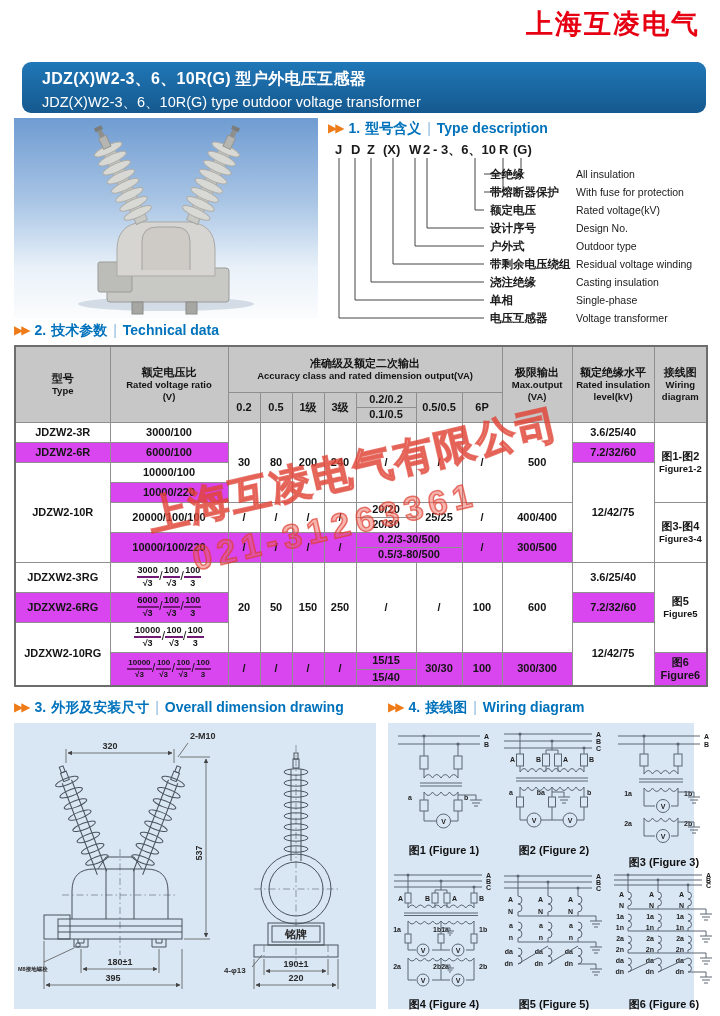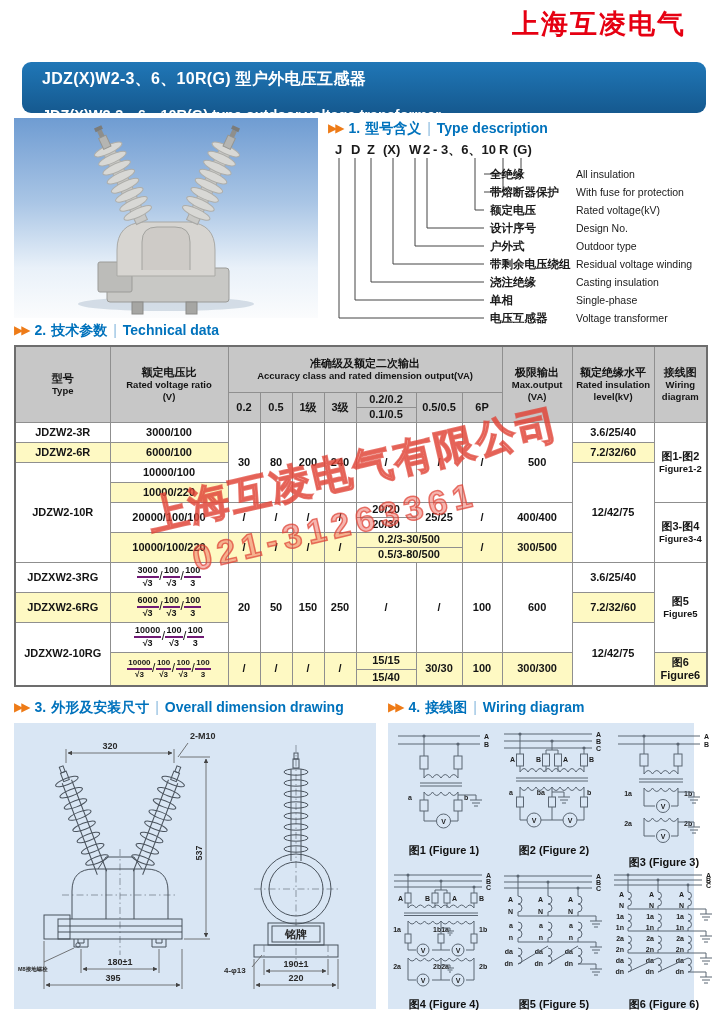--- a/index.html
+++ b/index.html
@@ -1,40 +1,40 @@
 <!DOCTYPE html>
 <html><head>
 <meta charset="utf-8">
 <style>
   *{box-sizing:border-box;margin:0;padding:0}
   html,body{width:720px;background:#fff}
   body{height:1016px;font-family:"Liberation Sans","DejaVu Sans",sans-serif;overflow:hidden}
   .page{position:relative;width:720px;height:1016px;background:#fff}
   
-  .logo{position:absolute;top:10px;right:34px;text-align:right}
+  .logo{position:absolute;top:10px;right:20px;text-align:right}
   .brand{font-size:27px;font-weight:bold;color:#e60012;letter-spacing:2px;line-height:1.1}
   .site{font-size:15px;font-weight:bold;color:#e60012;letter-spacing:.5px;margin-top:18px}
   
   .titlebar{position:absolute;left:22px;right:14px;top:62px;height:51px;background:linear-gradient(180deg,#2077b7 0%,#15598f 100%);border-radius:9px;color:#fff;padding:7px 20px 0}
   .t1{font-size:16px;font-weight:bold;letter-spacing:.3px}
-  .t2{font-size:14.5px;margin-top:16px;font-weight:700}
+  .t2{font-size:14.5px;margin-top:3px;font-weight:400}
   
   .midrow{position:absolute;top:118px;left:14px;width:692px;display:flex;gap:10px}
   .photo{width:304px;height:200px;flex:none}
   .s1{flex:1;padding-top:2px}
   .sec-title{display:flex;align-items:baseline;font-size:14px;font-weight:bold;color:#0072bc;white-space:nowrap}
   .arr{color:#ee7b17;font-size:12px;letter-spacing:-2px;margin-right:6px;transform:translateY(-1px)}
   .sep{color:#8cbbdf;font-weight:400;margin:0 6px}
   .num{margin-right:5px}
   
   .s2{position:absolute;top:322px;left:14px;width:692px}
   table{border-collapse:collapse;table-layout:fixed;width:692px;margin-top:5px;border:2px solid #6d6d6d}
   td{border:1px solid #8f8f8f;text-align:center;vertical-align:middle;font-size:11px;font-weight:bold;color:#141414;padding:0 1px;line-height:1.15;overflow:hidden}
   td.th{background:#c7c7c7}
-  td.sh{background:#fef9c3}
+  td.sh{background:#d946ef}
   .hl{font-size:9.5px;line-height:1.3}
   td .hl:first-child{font-size:11px}
   .frac{display:inline-block;vertical-align:middle;text-align:center;line-height:1;font-size:9px}
   .fn{display:block;border-bottom:2px solid #701a75;padding:0 1px 1px}
   .fd{display:block;padding-top:1px}
   .fsl{display:inline-block;vertical-align:middle;font-size:12px;font-weight:400;margin:0 .5px}
   .sm .frac{font-size:8px}
   
   .watermark{position:absolute;left:148px;top:442px;transform:rotate(-13deg);color:rgba(234,90,78,.45);-webkit-text-stroke:1.5px rgba(222,62,50,.7);font-weight:bold;pointer-events:none;z-index:5;white-space:nowrap}
   .wm1{font-size:40px;letter-spacing:2px}

